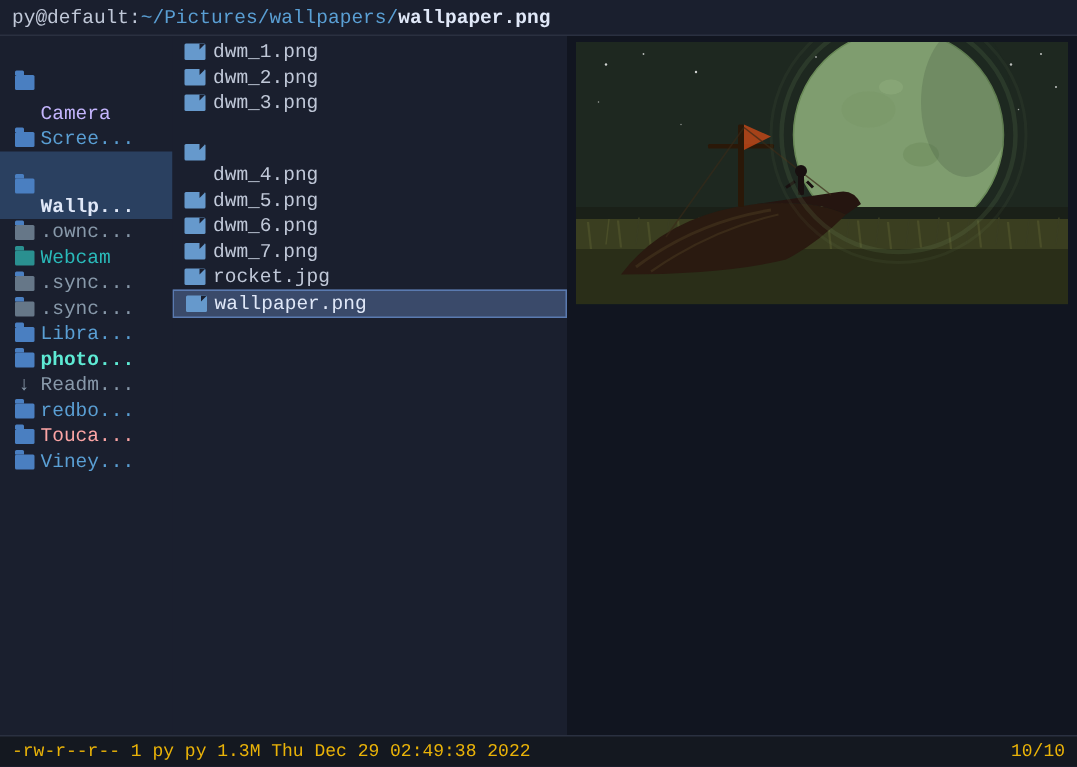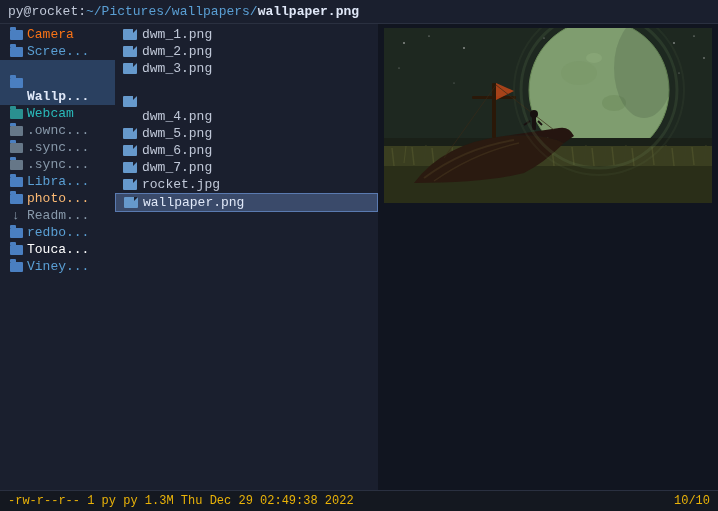--- a/index.html
+++ b/index.html
@@ -167,95 +167,95 @@
       display: flex;
       justify-content: space-between;
       flex-shrink: 0;
       border-top: 1px solid #2a3040;
     }
   </style>
 </head>
 <body>
 
 <div id="titlebar">
-  <span>py@rocket:</span><span style="color:#5a9fd4">~/Pictures/wallpapers/</span><span style="color:#e0e8f8;font-weight:bold">wallpaper.png</span>
+  <span>py@default:</span><span style="color:#5a9fd4">~/Pictures/wallpapers/</span><span style="color:#e0e8f8;font-weight:bold">wallpaper.png</span>
 </div>
 
 <div id="main">
 
   <div id="sidebar">
       <div class="tree-item">
         <span class="tree-icon">
           <div class="folder-icon" style="background: rgb(74, 127, 193); --before-bg: #4a7fc1;"></div>
         </span>
-        <span class="tree-label blue" style="color: #f97316;">Camera</span>
+        <span class="tree-label blue" style="color: #c4b5fd; margin-top: 41px;">Camera</span>
       </div>
       <div class="tree-item">
         <span class="tree-icon">
           <div class="folder-icon" style="background: rgb(74, 127, 193); --before-bg: #4a7fc1;"></div>
         </span>
         <span class="tree-label blue" style="color: rgb(90, 159, 212);">Scree...</span>
       </div>
       <div class="tree-item selected">
         <span class="tree-icon">
           <div class="folder-icon" style="background: rgb(74, 127, 193); --before-bg: #4a7fc1;"></div>
         </span>
         <span class="tree-label white-bold" style="color: rgb(224, 232, 248); font-weight: bold;">Wallp...</span>
       </div>
       <div class="tree-item">
         <span class="tree-icon">
+          <div class="folder-icon" style="background: rgb(102, 119, 136); --before-bg: #667788;"></div>
+        </span>
+        <span class="tree-label dim" style="color: rgb(136, 153, 170);">.ownc...</span>
+      </div>
+      <div class="tree-item">
+        <span class="tree-icon">
           <div class="folder-icon teal" style="background: rgb(42, 144, 144); --before-bg: #2a9090;"></div>
         </span>
         <span class="tree-label teal" style="color: rgb(42, 186, 186);">Webcam</span>
       </div>
       <div class="tree-item">
         <span class="tree-icon">
           <div class="folder-icon" style="background: rgb(102, 119, 136); --before-bg: #667788;"></div>
         </span>
-        <span class="tree-label dim" style="color: rgb(136, 153, 170);">.ownc...</span>
+        <span class="tree-label dim" style="color: rgb(136, 153, 170);">.sync...</span>
       </div>
       <div class="tree-item">
         <span class="tree-icon">
           <div class="folder-icon" style="background: rgb(102, 119, 136); --before-bg: #667788;"></div>
         </span>
         <span class="tree-label dim" style="color: rgb(136, 153, 170);">.sync...</span>
       </div>
       <div class="tree-item">
         <span class="tree-icon">
-          <div class="folder-icon" style="background: rgb(102, 119, 136); --before-bg: #667788;"></div>
-        </span>
-        <span class="tree-label dim" style="color: rgb(136, 153, 170);">.sync...</span>
-      </div>
-      <div class="tree-item">
-        <span class="tree-icon">
           <div class="folder-icon" style="background: rgb(74, 127, 193); --before-bg: #4a7fc1;"></div>
         </span>
         <span class="tree-label blue" style="color: rgb(90, 159, 212);">Libra...</span>
       </div>
       <div class="tree-item">
         <span class="tree-icon">
           <div class="folder-icon" style="background: rgb(74, 127, 193); --before-bg: #4a7fc1;"></div>
         </span>
-        <span class="tree-label blue" style="color: #fdba74;">photo...</span>
+        <span class="tree-label blue" style="color: #5eead4; font-weight: bold;">photo...</span>
       </div>
       <div class="tree-item">
         <span class="tree-icon" style="color: rgb(136, 153, 170);">↓</span>
         <span class="tree-label dim" style="color: rgb(136, 153, 170);">Readm...</span>
       </div>
       <div class="tree-item">
         <span class="tree-icon">
           <div class="folder-icon" style="background: rgb(74, 127, 193); --before-bg: #4a7fc1;"></div>
         </span>
         <span class="tree-label blue" style="color: rgb(90, 159, 212); text-align: center;">redbo...</span>
       </div>
       <div class="tree-item">
         <span class="tree-icon">
           <div class="folder-icon" style="background: rgb(74, 127, 193); --before-bg: #4a7fc1;"></div>
         </span>
-        <span class="tree-label blue" style="color: #ffffff;">Touca...</span>
+        <span class="tree-label blue" style="color: #fca5a5;">Touca...</span>
       </div>
       <div class="tree-item">
         <span class="tree-icon">
           <div class="folder-icon" style="background: rgb(74, 127, 193); --before-bg: #4a7fc1;"></div>
         </span>
         <span class="tree-label blue" style="color: rgb(90, 159, 212);">Viney...</span>
       </div>
     </div>
 
   <div id="filelist">

